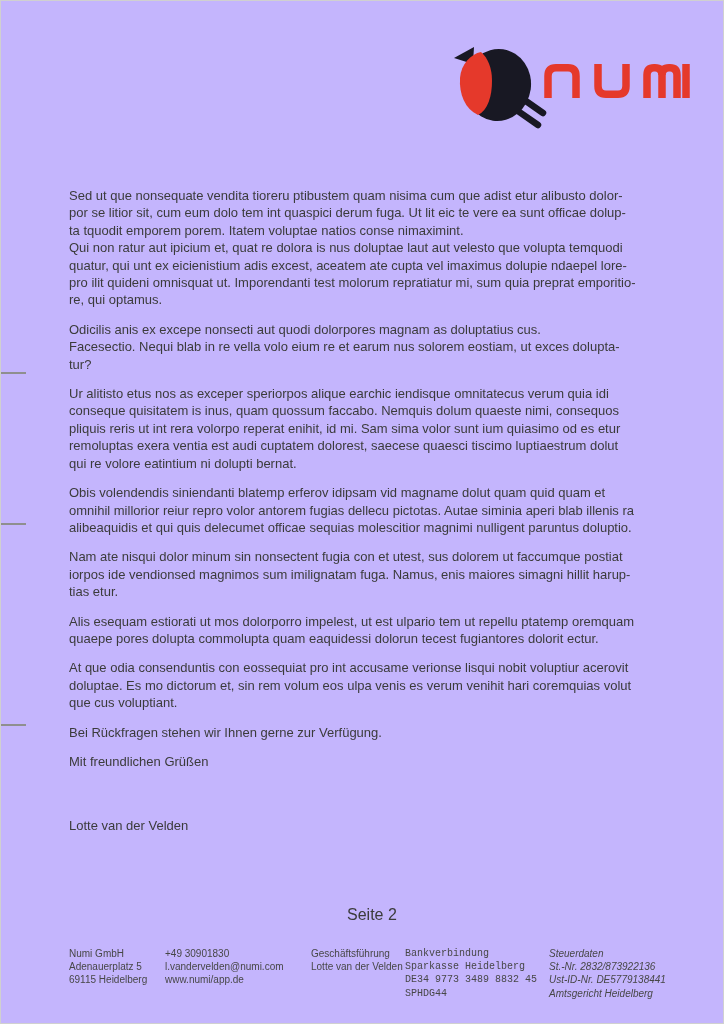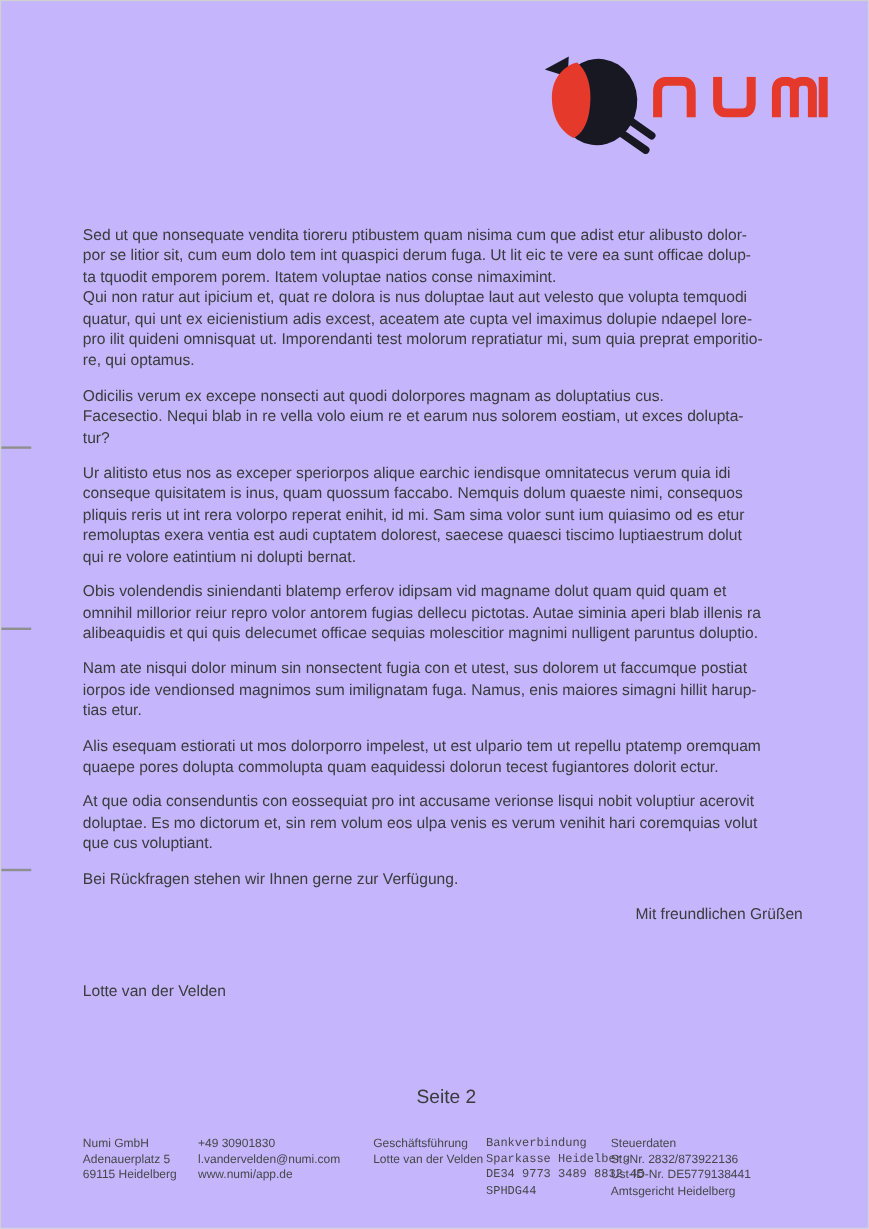--- a/index.html
+++ b/index.html
@@ -20,38 +20,38 @@
   .fold-mark.m2{top:522px;}
   .fold-mark.m3{top:723px;}
   
   .letter{
     position:absolute;left:68px;top:186px;width:600px;
     font-size:13px;line-height:17.4px;color:#3b3b3b;
   }
   .para{margin:0 0 12px 0;}
   .line{white-space:nowrap;}
   .closing-line{margin:0 0 12px 0;white-space:nowrap;}
-  .salutation-line{margin:0 0 47px 0;white-space:nowrap;text-align:right;}
+  .salutation-line{margin:0 0 47px 0;white-space:nowrap;}
   .signature-line{white-space:nowrap;}
   
   .page-num{
     position:absolute;left:346px;top:905px;
     font-size:16px;color:#3b3b3b;white-space:nowrap;
   }
   
   .fcol{
     position:absolute;top:946px;
     font-size:10px;line-height:13.2px;color:#474747;
     white-space:nowrap;
   }
   .fcol.c0{left:68px;}
   .fcol.c1{left:164px;}
   .fcol.c2{left:310px;}
   .fcol.c3{left:404px;font-family:Liberation Mono, monospace;}
-  .fcol.c4{left:508px;}
+  .fcol.c4{left:548px;font-style:italic;}
 </style>
 </head>
 <body>
 
 <div class="page">
 
   <svg class="logo-bird" width="100" height="95" viewBox="0 0 100 95" aria-hidden="true">
 
     <line x1="54" y1="66" x2="87" y2="89" stroke="#181823" stroke-width="6.5" stroke-linecap="round"></line>
     <line x1="62" y1="56" x2="92" y2="77" stroke="#181823" stroke-width="6.5" stroke-linecap="round"></line>
@@ -90,21 +90,21 @@
         <div class="para">
           <div class="line">Sed ut que nonsequate vendita tioreru ptibustem quam nisima cum que adist etur alibusto dolor-</div>
           <div class="line">por se litior sit, cum eum dolo tem int quaspici derum fuga. Ut lit eic te vere ea sunt officae dolup-</div>
           <div class="line">ta tquodit emporem porem. Itatem voluptae natios conse nimaximint.</div>
           <div class="line">Qui non ratur aut ipicium et, quat re dolora is nus doluptae laut aut velesto que volupta temquodi</div>
           <div class="line">quatur, qui unt ex eicienistium adis excest, aceatem ate cupta vel imaximus dolupie ndaepel lore-</div>
           <div class="line">pro ilit quideni omnisquat ut. Imporendanti test molorum repratiatur mi, sum quia preprat emporitio-</div>
           <div class="line">re, qui optamus.</div>
         </div>
         <div class="para">
-          <div class="line">Odicilis verum ex excepe nonsecti aut quodi dolorpores magnam as doluptatius cus.</div>
+          <div class="line">Odicilis anis ex excepe nonsecti aut quodi dolorpores magnam as doluptatius cus.</div>
           <div class="line">Facesectio. Nequi blab in re vella volo eium re et earum nus solorem eostiam, ut exces dolupta-</div>
           <div class="line">tur?</div>
         </div>
         <div class="para">
           <div class="line">Ur alitisto etus nos as exceper speriorpos alique earchic iendisque omnitatecus verum quia idi</div>
           <div class="line">conseque quisitatem is inus, quam quossum faccabo. Nemquis dolum quaeste nimi, consequos</div>
           <div class="line">pliquis reris ut int rera volorpo reperat enihit, id mi. Sam sima volor sunt ium quiasimo od es etur</div>
           <div class="line">remoluptas exera ventia est audi cuptatem dolorest, saecese quaesci tiscimo luptiaestrum dolut</div>
           <div class="line">qui re volore eatintium ni dolupti bernat.</div>
         </div>

